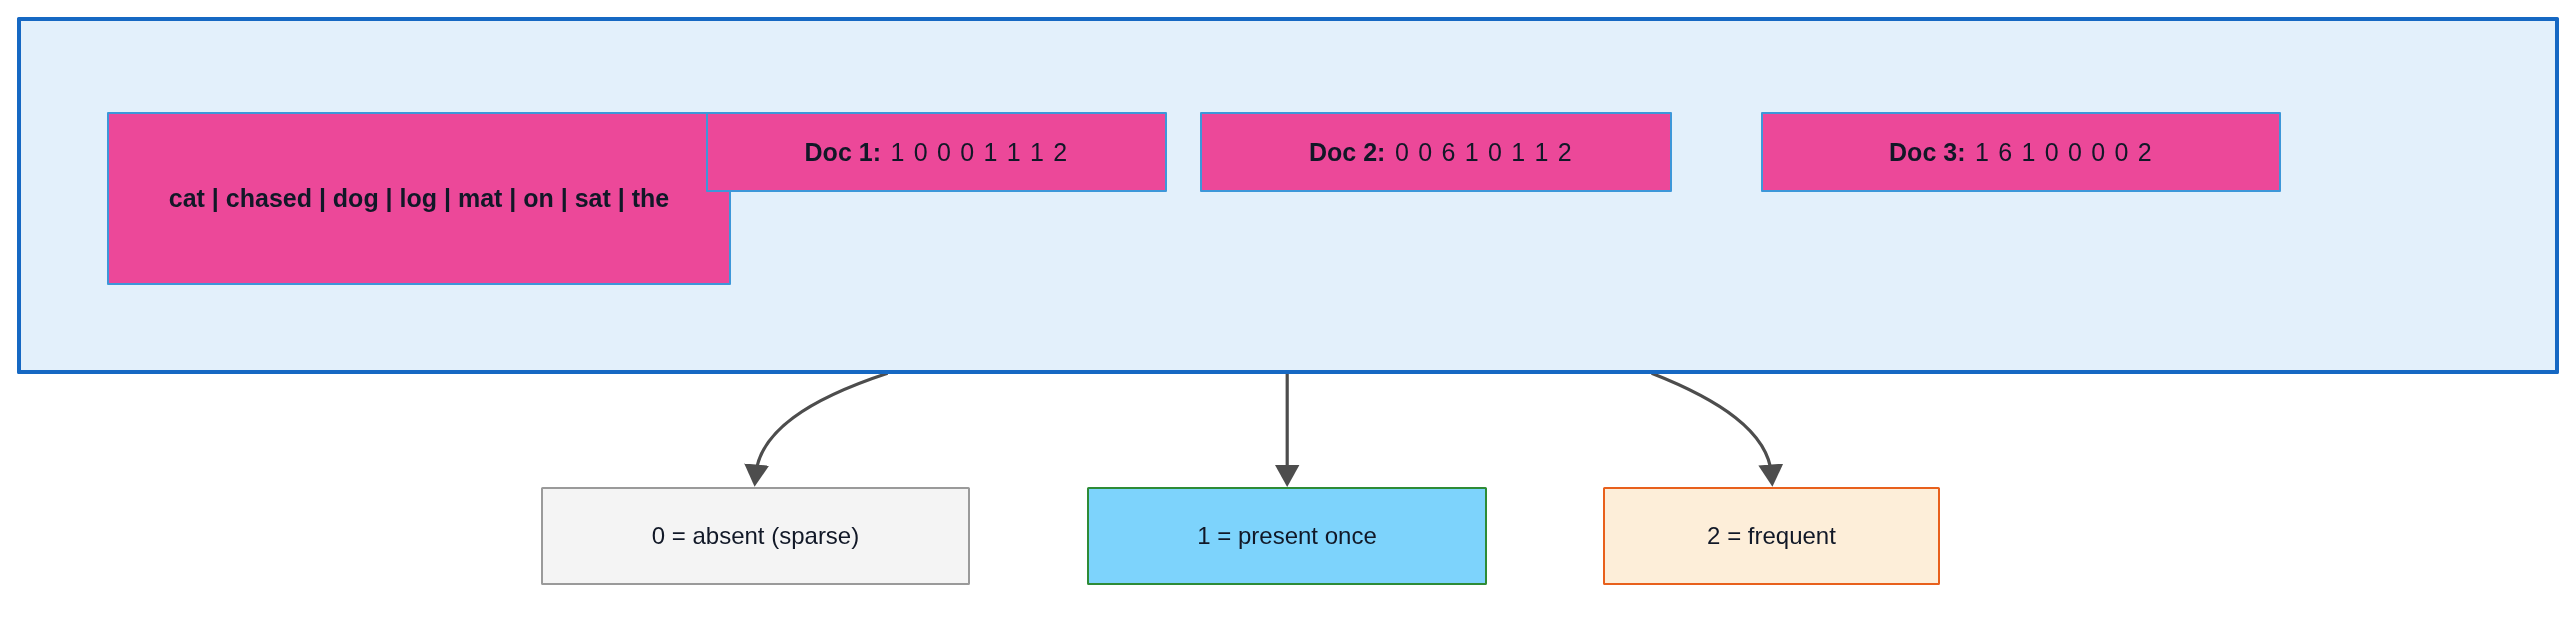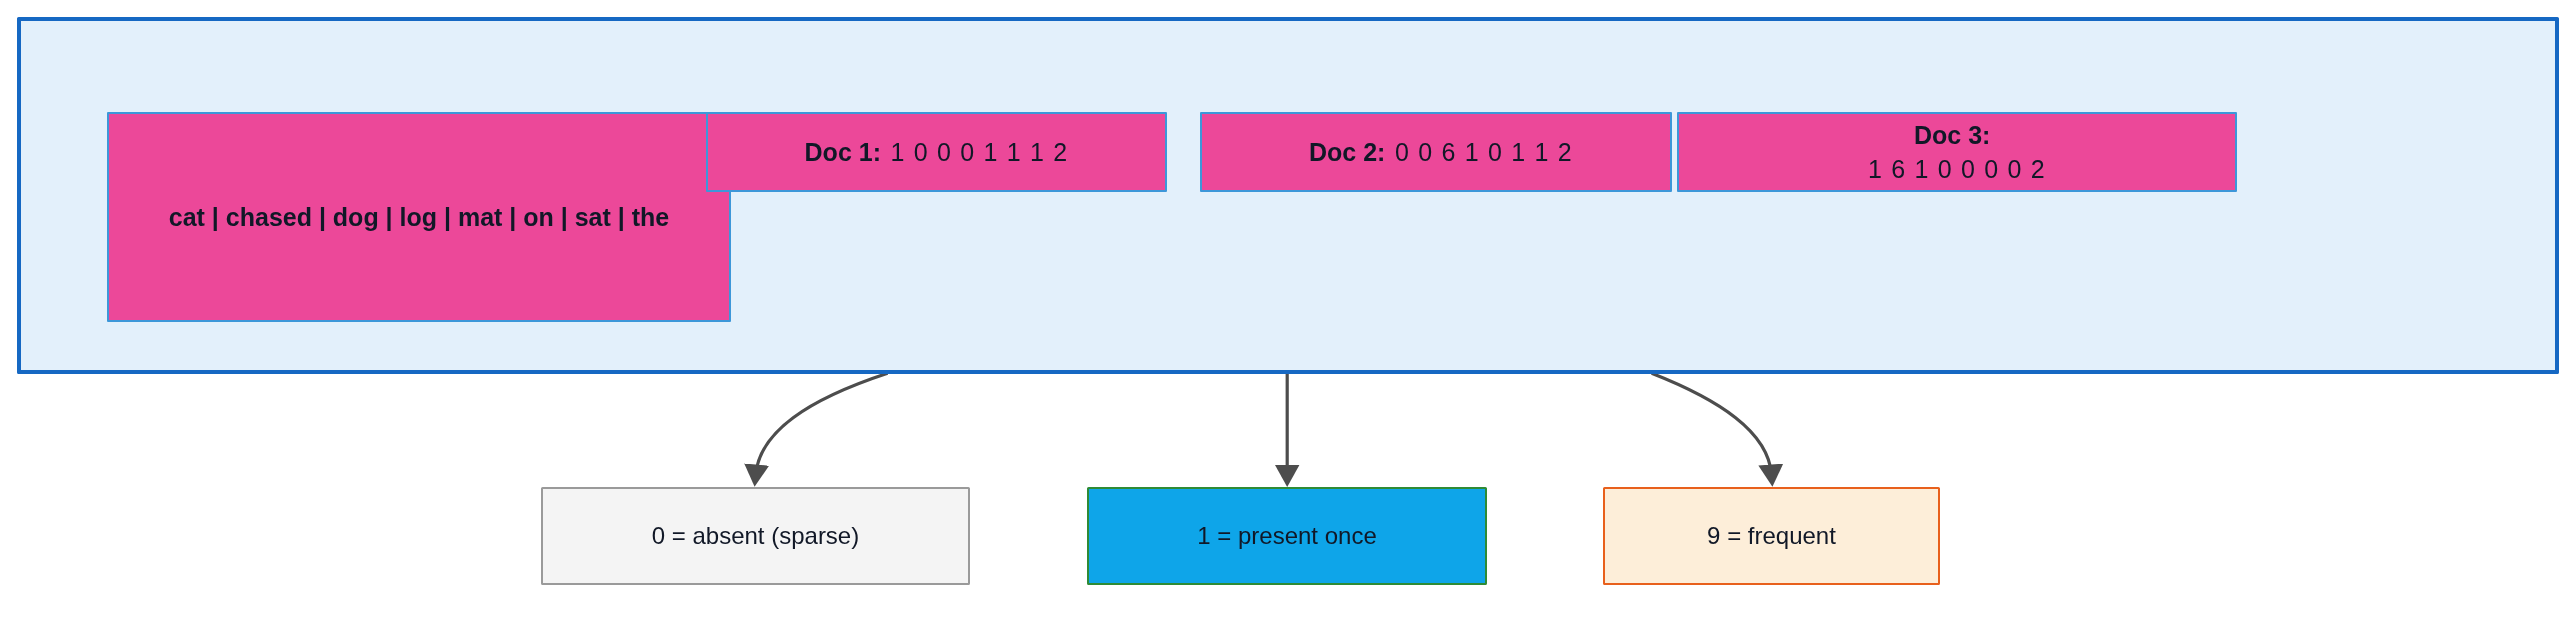--- a/index.html
+++ b/index.html
@@ -61,33 +61,33 @@
     text-align: center;
     color: #111827;
     font-size: 25px;
     line-height: 1.38;
   }
 
   .vocab-box {
     left: 86px;
     top: 91px;
     width: 624px;
-    height: 210px;
+    height: 173px;
     font-weight: bold;
     padding: 0 11.2px;
   }
 
   .doc-box {
     height: 80px;
     top: 91px;
     padding: 0 11.2px;
   }
   .doc-box-1 { left: 685px; width: 461px; }
   .doc-box-2 { left: 1179px; width: 472px; padding-left: 21px; }
-  .doc-box-3 { left: 1656px; width: 560px; flex-direction: column; }
+  .doc-box-3 { left: 1740px; width: 520px; }
 
   .doc-label {
     font-weight: bold;
     margin-right: 9.6px;
   }
   .doc-values {
     font-weight: 400;
     letter-spacing: 1.2px;
   }
 
@@ -110,21 +110,21 @@
   .legend-absent {
     left: 541px;
     width: 429px;
     background: #f4f4f4;
     border: 2.4px solid #9a9a9a;
   }
 
   .legend-present {
     left: 1087px;
     width: 400px;
-    background: #0ea5e9;
+    background: #7dd3fc;
     border: 2.4px solid #2e8b36;
   }
 
   .legend-frequent {
     left: 1603px;
     width: 337px;
     background: #fdeed9;
     border: 2.4px solid #e8601c;
   }
 
@@ -183,17 +183,17 @@
 
   <div class="legend-box legend-absent">
     <span>0 = absent (sparse)</span>
   </div>
 
   <div class="legend-box legend-present">
     <span>1 = present once</span>
   </div>
 
   <div class="legend-box legend-frequent">
-    <span>9 = frequent</span>
+    <span>2 = frequent</span>
   </div>
 
 </div>
 
 
 </body></html>

